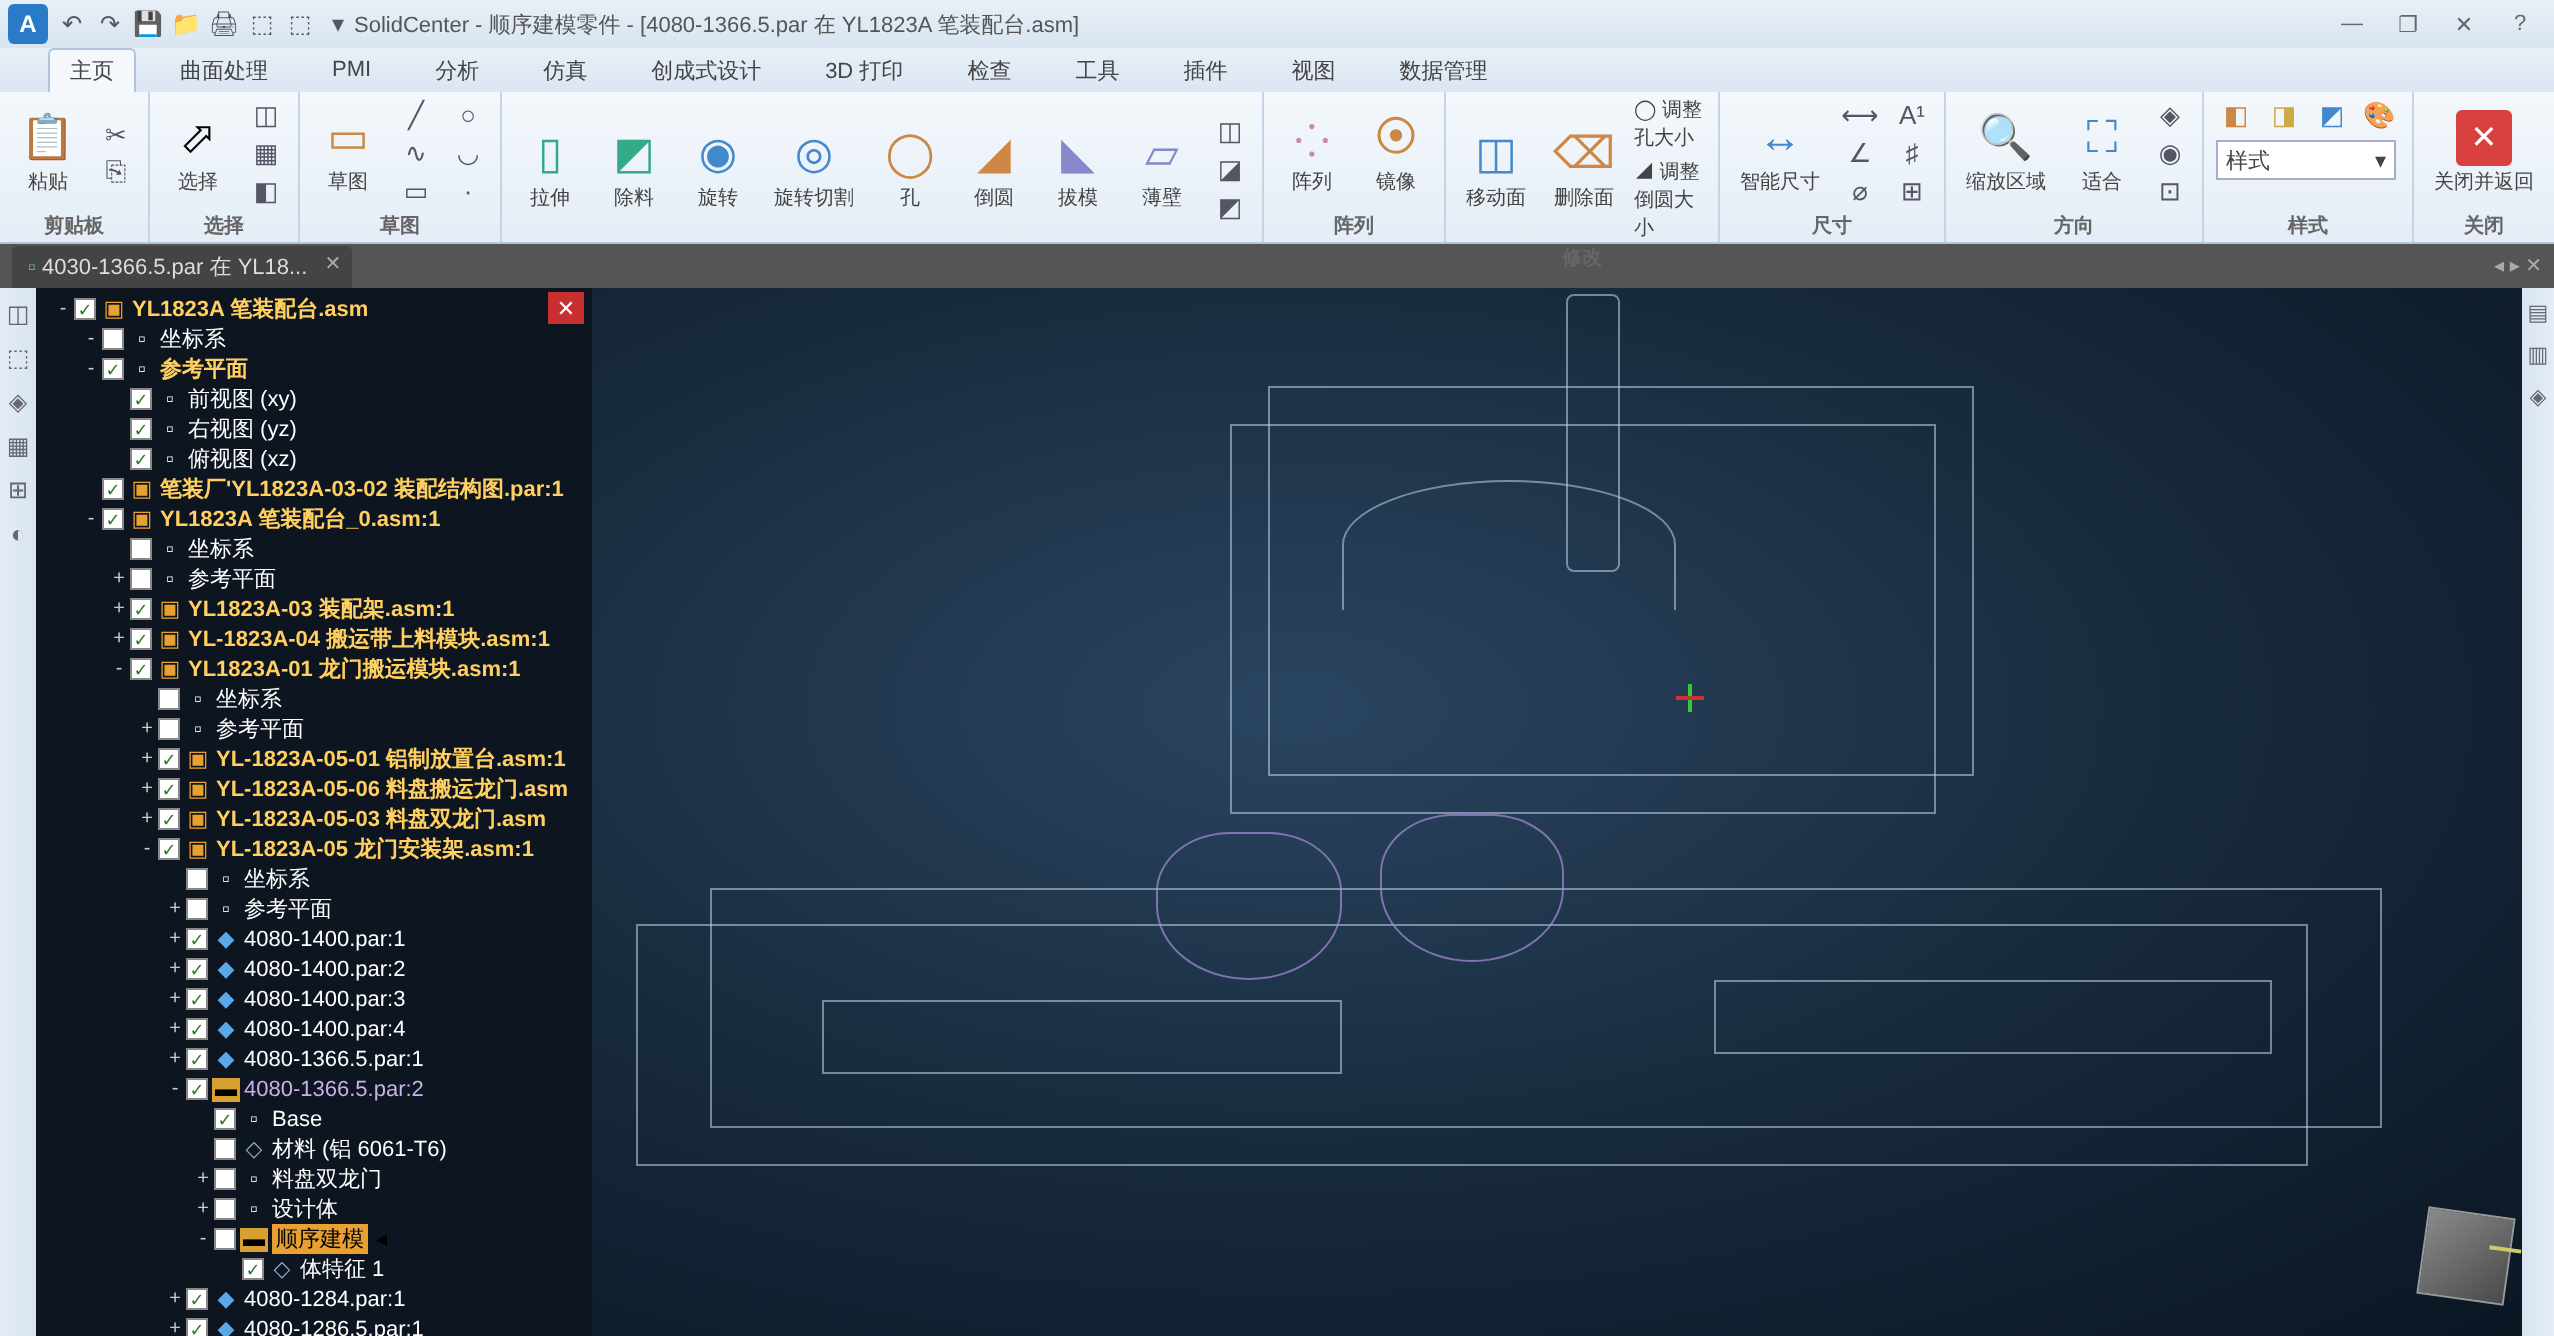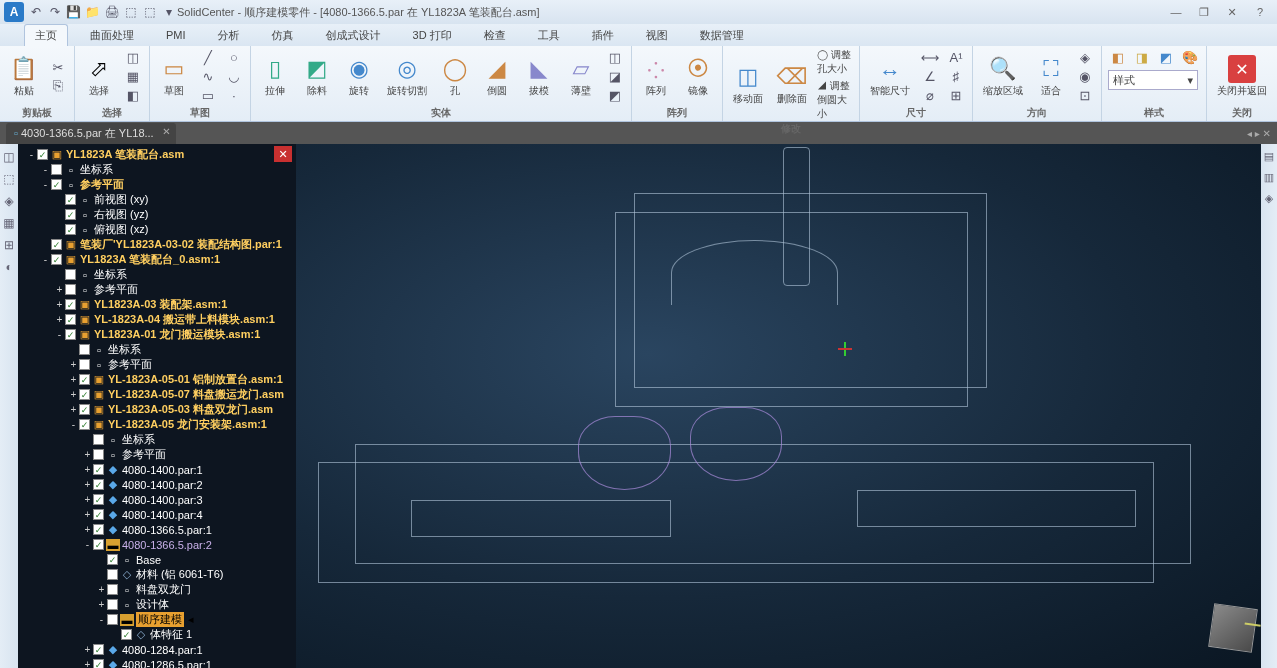--- a/index.html
+++ b/index.html
@@ -188,21 +188,20 @@
       <div class="bigbtn">
           <div class="ico" style="color:#88c">▱</div>
           <div class="lbl">薄壁</div>
         </div>
       <div class="smallstack">
           <div class="smallbtn">◫</div>
           <div class="smallbtn">◪</div>
           <div class="smallbtn">◩</div>
         </div>
     </div>
-    <div class="group-label">实体</div>
   </div>
   <div class="group">
     <div class="group-body">
       <div class="bigbtn">
           <div class="ico" style="color:#c8a">⁘</div>
           <div class="lbl">阵列</div>
         </div>
       <div class="bigbtn">
           <div class="ico" style="color:#c84">⦿</div>
           <div class="lbl">镜像</div>
@@ -443,21 +442,21 @@
             <span class="tw">+</span>
             <span class="cb">✓</span>
             <span class="ic asm">▣</span>
             <span class="lbl gold ">YL-1823A-05-01 铝制放置台.asm:1</span>
           </div>
           <div class="node">
             <span class="ind" style="width:50px"></span>
             <span class="tw">+</span>
             <span class="cb">✓</span>
             <span class="ic asm">▣</span>
-            <span class="lbl gold ">YL-1823A-05-07 料盘搬运龙门.asm</span>
+            <span class="lbl gold ">YL-1823A-05-06 料盘搬运龙门.asm</span>
           </div>
           <div class="node">
             <span class="ind" style="width:50px"></span>
             <span class="tw">+</span>
             <span class="cb">✓</span>
             <span class="ic asm">▣</span>
             <span class="lbl gold ">YL-1823A-05-03 料盘双龙门.asm</span>
           </div>
           <div class="node">
             <span class="ind" style="width:50px"></span>

